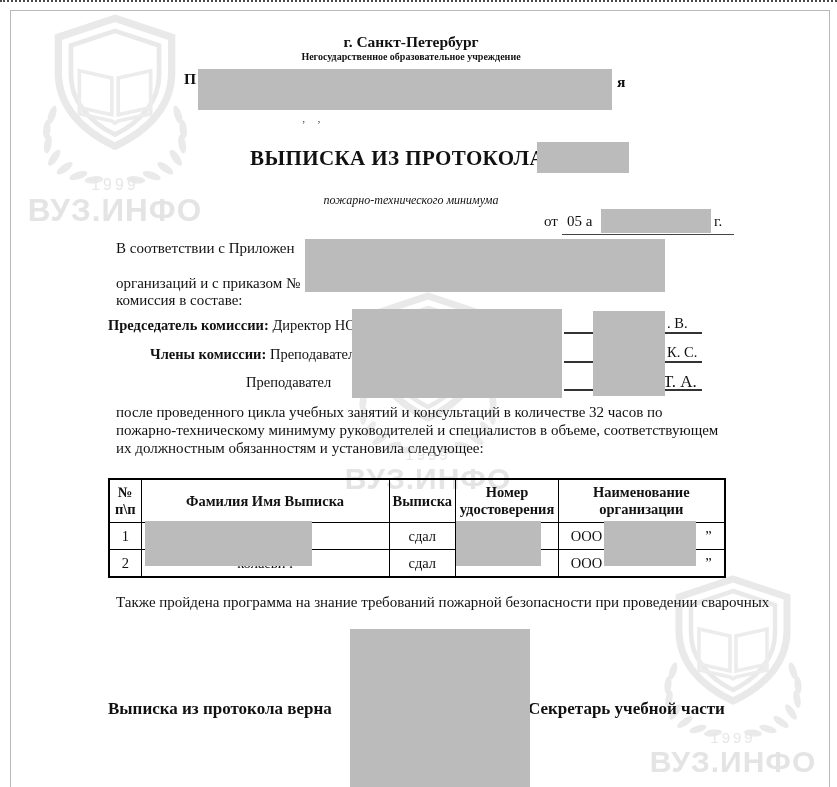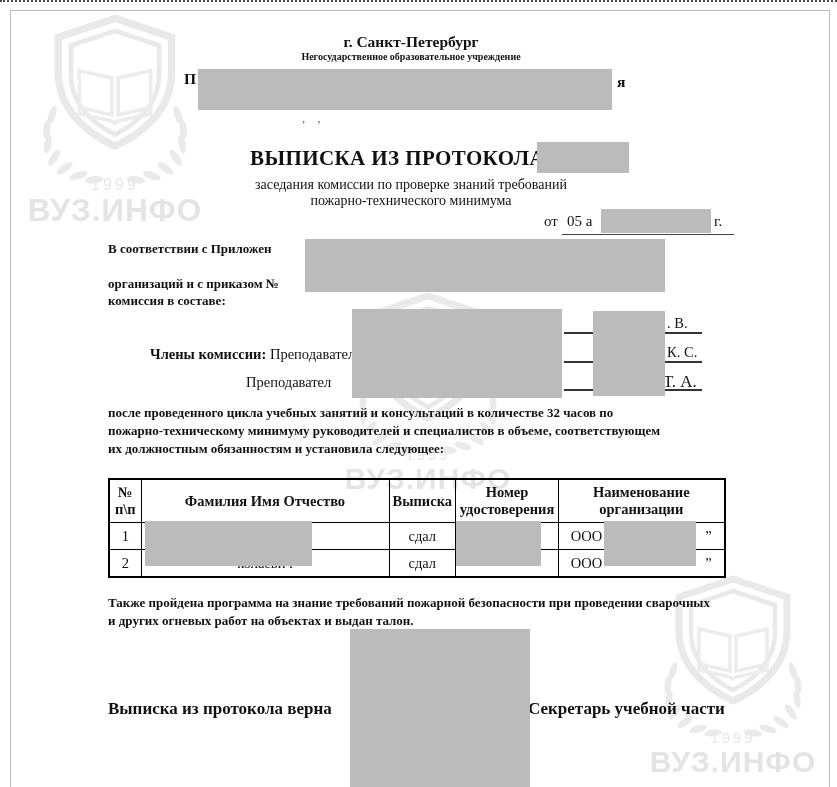--- a/index.html
+++ b/index.html
@@ -21,21 +21,21 @@
     font-size:14.5px;table-layout:fixed;
   }
   table.results th,table.results td{
     border:1px solid #000;padding:1px 3px;overflow:hidden;
   }
   table.results th{font-weight:bold;text-align:center;height:40px;line-height:17px;}
   table.results td{height:24px;text-align:center;}
   td.namecell{text-align:left;padding-left:172px;}
   td.orgcell{text-align:left;padding-left:8px;}
   .orgspacer{display:inline-block;width:93px;}
-  .p{position:absolute;left:108px;font-size:13px;line-height:17.5px;z-index:1;font-weight:bold;}
+  .p{position:absolute;left:116px;font-size:15px;line-height:17.5px;z-index:1;}
 </style>
 </head>
 <body>
 
 <div id="page">
 
   <div class="abs" style="left:0;top:0;width:837px;height:0;border-top:2px dotted #4a4a4a;z-index:6;"></div>
   <div class="edge" style="left:10px;top:10px;width:819px;height:1px;"></div>
   <div class="edge" style="left:10px;top:10px;width:1px;height:777px;"></div>
   <div class="edge" style="left:829px;top:10px;width:1px;height:777px;"></div>
@@ -47,34 +47,37 @@
   <span class="abs b doc-text" style="left:617px;top:73px;font-size:15.5px;">я</span>
   <div class="redact" style="left:198px;top:69px;width:414px;height:41px;"></div>
   <span class="abs doc-text" style="left:302px;top:113px;font-size:10px;letter-spacing:5px;color:#222;">‚ ,</span>
 
   <div class="abs b doc-text" style="left:250px;top:146px;font-size:21px;letter-spacing:.4px;">
     <span>ВЫПИСКА ИЗ ПРОТОКОЛА</span>&nbsp;&nbsp;
     <span>№ П</span>
   </div>
   <div class="redact" style="left:537px;top:142px;width:92px;height:31px;"></div>
 
-  <div class="centered doc-text" style="top:177px;font-size:14px;">заседания комиссии по проверке знаний требований</div>
-  <div class="centered doc-text" style="top:193px;font-size:14px;">пожарно-технического минимума</div>
+  <div class="centered doc-text" style="top:193px;font-size:12px;font-style:italic;">пожарно-технического минимума</div>
 
   <span class="abs doc-text" style="left:544px;top:213px;font-size:15px;">от</span>
   <div class="abs" style="left:562px;top:234px;width:172px;height:0;border-bottom:1px solid #444;z-index:1;"></div>
   <span class="abs doc-text" style="left:567px;top:213px;font-size:15px;">05 а</span>
   <div class="redact" style="left:601px;top:209px;width:110px;height:24px;"></div>
   <span class="abs doc-text" style="left:714px;top:213px;font-size:15px;">г.</span>
 
   <div class="p" style="top:240px;">В соответствии с Приложен</div>
   <div class="p" style="top:275px;">организаций и с приказом №</div>
   <div class="p" style="top:292px;">комиссия в составе:</div>
   <div class="redact" style="left:305px;top:239px;width:360px;height:53px;"></div>
 
+  <div class="abs doc-text" style="left:108px;top:317px;font-size:14.5px;">
+    <span class="b">Председатель комиссии:</span>
+    <span>Директор НО</span>
+  </div>
   <div class="abs doc-text" style="left:150px;top:346px;font-size:14.5px;">
     <span class="b">Члены комиссии:</span>
     <span>Преподавател</span>
   </div>
   <div class="abs doc-text" style="left:246px;top:374px;font-size:14.5px;">Преподавател</div>
 
   <div class="sigline" style="left:564px;top:332px;width:138px;"></div>
   <div class="sigline" style="left:564px;top:361px;width:138px;"></div>
   <div class="sigline" style="left:564px;top:389px;width:138px;"></div>
 
@@ -96,21 +99,21 @@
         <col style="width:65px">
         <col style="width:103px">
         <col style="width:166px">
     </colgroup>
     <tbody>
         <tr>
       <th>
         <div>№</div>
             <div>п\п</div>
       </th>
-      <th>Фамилия Имя Отчество</th>
+      <th>Фамилия Имя Выписка</th>
       <th>Выписка</th>
       <th>
         <div>Номер</div>
             <div>удостоверения</div>
       </th>
       <th>
         <div>Наименование</div>
             <div>организации</div>
       </th>
     </tr>
@@ -129,21 +132,20 @@
       <td class="orgcell"><span>ООО “</span><span class="orgspacer"></span><span>”</span></td>
     </tr>
   </tbody>
     </table>
 
   <div class="redact" style="left:145px;top:521px;width:167px;height:45px;"></div>
   <div class="redact" style="left:456px;top:521px;width:85px;height:45px;"></div>
   <div class="redact" style="left:604px;top:521px;width:92px;height:45px;"></div>
 
   <div class="p" style="top:594px;">Также пройдена программа на знание требований пожарной безопасности при проведении сварочных</div>
-  <div class="p" style="top:612px;">и других огневых работ на объектах и выдан талон.</div>
 
   <div class="redact" style="left:350px;top:629px;width:180px;height:158px;"></div>
 
   <div class="abs b doc-text" style="left:108px;top:699px;font-size:17px;">Выписка из протокола верна</div>
   <div class="abs b doc-text" style="left:528px;top:699px;font-size:17px;">Секретарь учебной части</div>
 
   <svg width="0" height="0" style="position:absolute" aria-hidden="true">
     <defs>
       <g id="wm-shield">
         <path d="M100,6 L154,24 L154,58 C154,88 134,112 100,128 C66,112 46,88 46,58 L46,24 Z" fill="none" stroke="#e9e9e9" stroke-width="7"></path>

